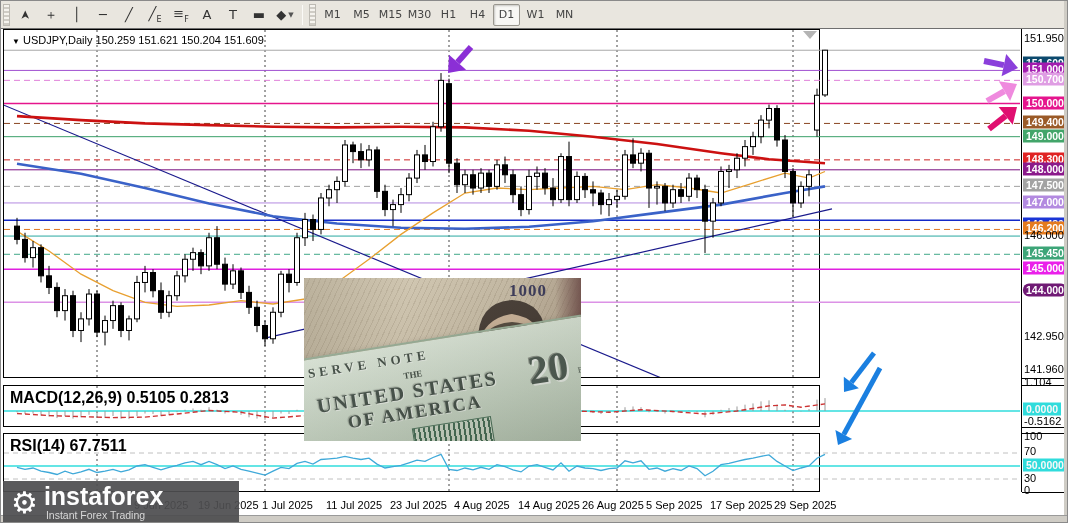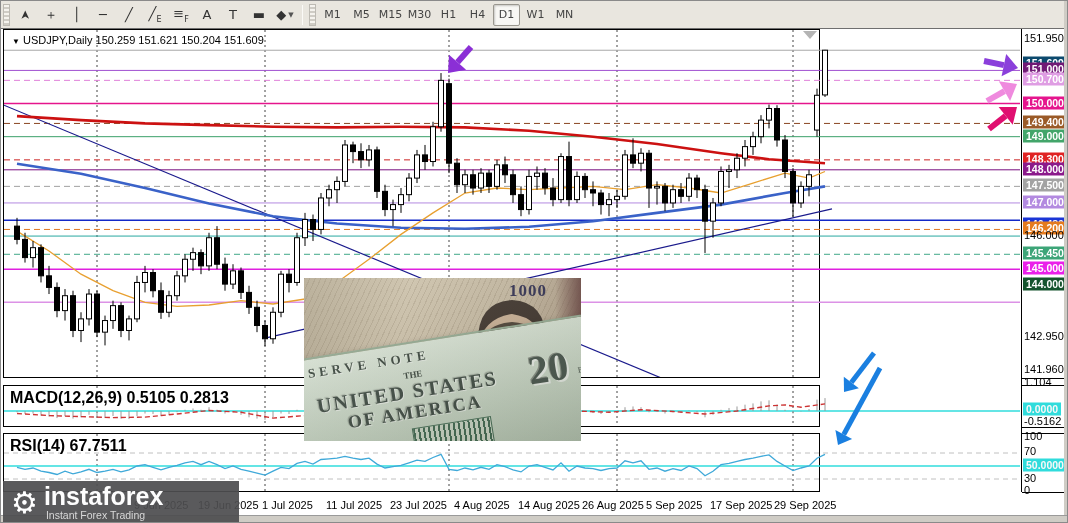--- a/index.html
+++ b/index.html
@@ -491,35 +491,35 @@
   <div id="scale">
     <div class="seg-border" style="top:349px"></div>
     <div class="seg-border" style="top:356px"></div>
     <div class="seg-border" style="top:398px"></div>
     <div class="seg-border" style="top:404px"></div>
     <div class="seg-border" style="top:463px"></div>
   <div class="sc-label" style="top: 8.9451px;">151.950</div>
       <div class="sc-label" style="top: 307.115px;">142.950</div>
       <div class="sc-label" style="top: 339.914px;">141.960</div>
       <div class="sc-badge" style="top: 34px; background: #0c4a6e;">151.609</div>
-      <div class="sc-badge" style="top: 40.4186px; background: #701a75;">151.000</div>
+      <div class="sc-badge" style="top: 40.4186px; background: #a21caf;">151.000</div>
       <div class="sc-badge" style="top: 50.3576px; background: rgb(223, 157, 227);">150.700</div>
       <div class="sc-badge" style="top: 73.5486px; background: rgb(229, 21, 141);">150.000</div>
       <div class="sc-badge" style="top: 93.4266px; background: rgb(154, 90, 40);">149.400</div>
       <div class="sc-badge" style="top: 106.679px; background: rgb(67, 165, 106);">149.000</div>
       <div class="sc-badge" style="top: 129.87px; background: rgb(224, 34, 34);">148.300</div>
       <div class="sc-badge" style="top: 139.809px; background: rgb(139, 26, 139);">148.000</div>
       <div class="sc-badge" style="top: 156.374px; background: rgb(163, 163, 163);">147.500</div>
       <div class="sc-badge" style="top: 172.939px; background: rgb(179, 138, 224);">147.000</div>
       <div class="sc-badge" style="top: 195px; background: rgb(27, 53, 214);">146.480</div>
       <div class="sc-badge" style="top: 199.443px; background: rgb(229, 123, 30);">146.200</div>
       <div class="sc-label" style="top: 206.069px;">146.000</div>
       <div class="sc-badge" style="top: 224.29px; background: rgb(61, 165, 120);">145.450</div>
       <div class="sc-badge" style="top: 239.199px; background: rgb(234, 31, 234);">145.000</div>
-      <div class="sc-badge" style="top: 255px; background: #14532d;">144.000</div>
+      <div class="sc-badge" style="top: 261px; background: #701a75; border-radius: 6px;">144.000</div>
       <div class="sc-label" style="top: 353px;">1.104</div>
       <div class="sc-label" style="top: 392px;">-0.5162</div>
       <div class="sc-badge" style="top: 380px; background: rgb(48, 220, 220); color: rgb(248, 248, 248);">0.0000</div>
       <div class="sc-label" style="top: 407px;">100</div>
       <div class="sc-label" style="top: 422px;">70</div>
       <div class="sc-label" style="top: 449px;">30</div>
       <div class="sc-label" style="top: 461px;">0</div>
       <div class="sc-badge" style="top: 436px; background: rgb(48, 220, 220); color: rgb(248, 248, 248);">50.0000</div>
     </div>
   <div id="right-edge"></div>

